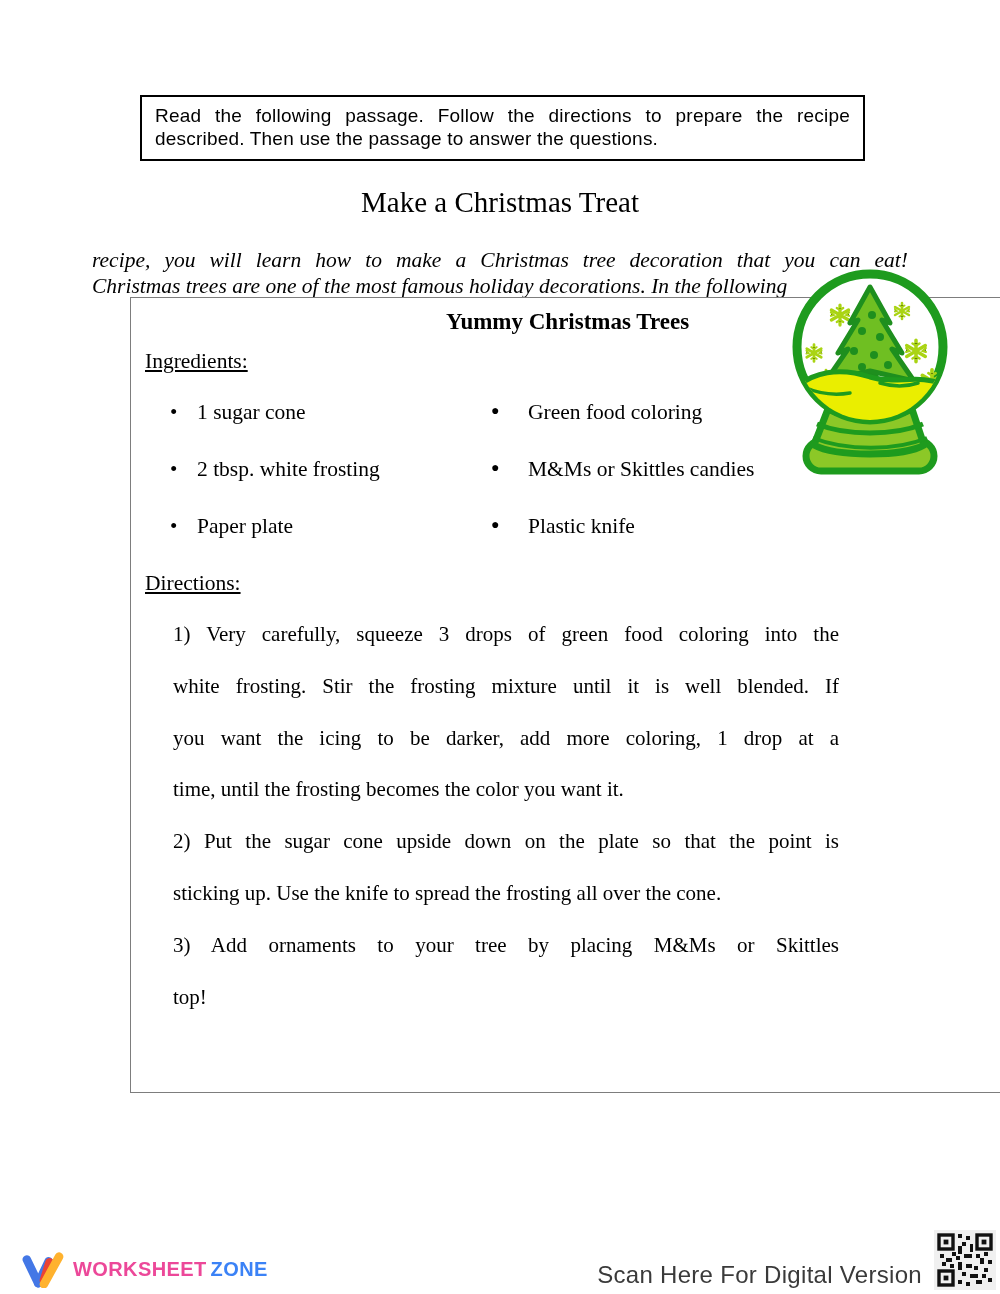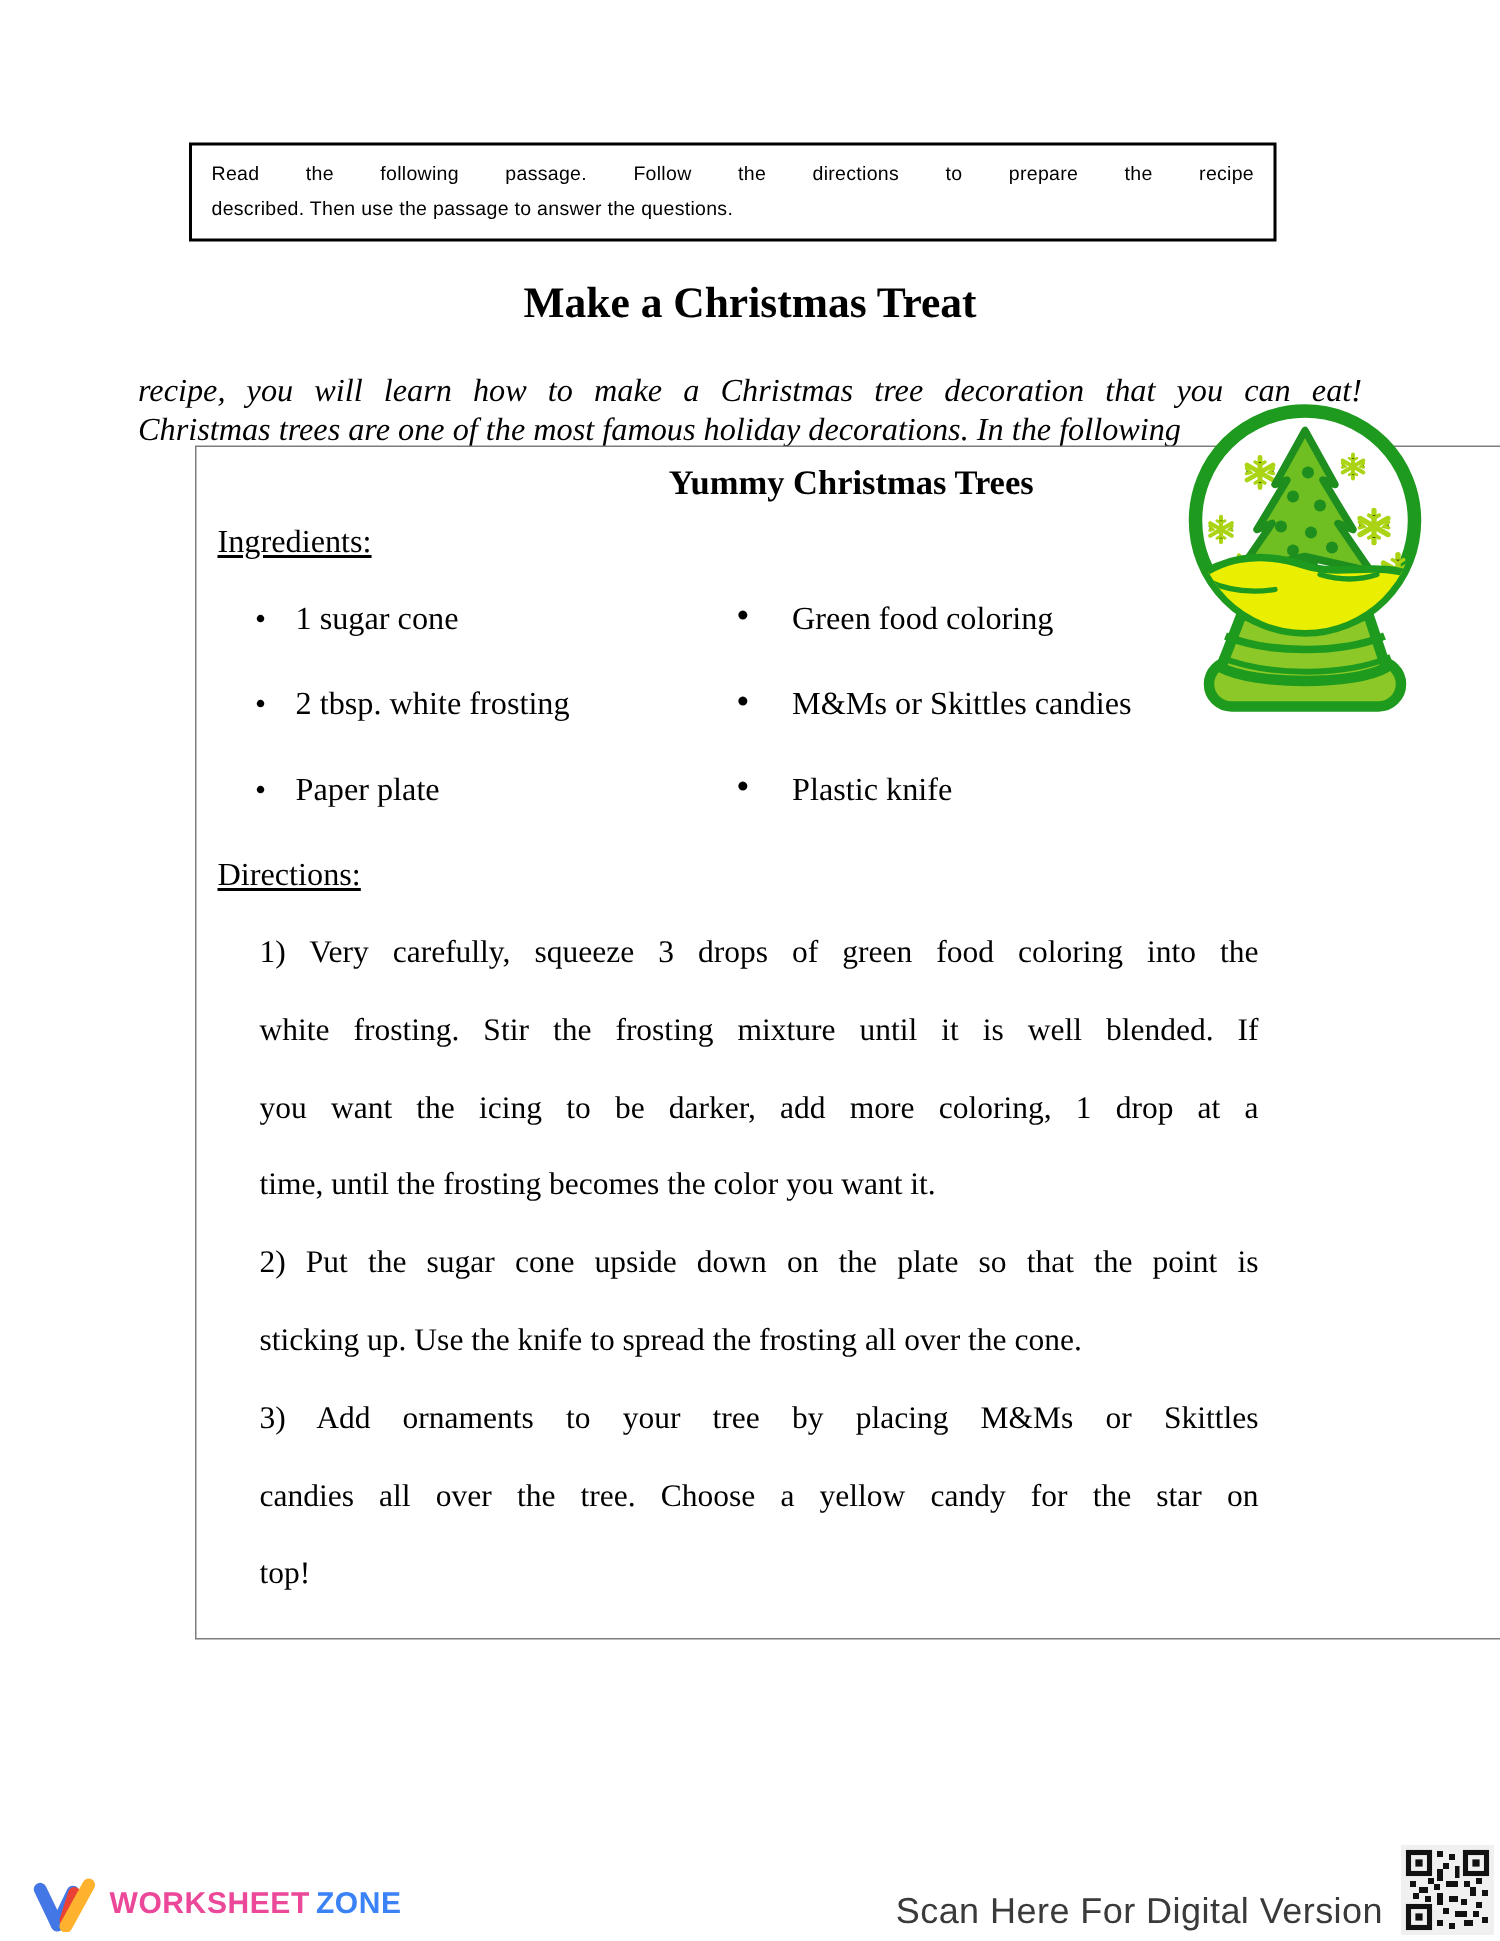--- a/index.html
+++ b/index.html
@@ -4,32 +4,32 @@
 <style>
   html,body{margin:0;padding:0;background:#ffffff;}
   .page{
     position:relative;width:1000px;height:1294px;margin:0 auto;
     background:#ffffff;overflow:hidden;color:#000;
     font-family:"Liberation Serif",serif;
   }
 
   
   .instruction-box{
-    position:absolute;left:126px;top:95px;width:695px;
+    position:absolute;left:140px;top:95px;width:695px;
     border:2px solid #000;padding:7px 13px 9px 13px;
     font-family:"Liberation Sans",sans-serif;
-    font-size:13px;line-height:23px;letter-spacing:0.2px;
+    font-size:19px;line-height:23px;letter-spacing:0.2px;
   }
   .just-lines > div{text-align:justify;text-align-last:justify;}
   .just-lines > div:last-child{text-align-last:left;}
 
   
   .doc-title{
     position:absolute;left:0;top:186px;width:1000px;text-align:center;
-    font-size:29px;font-weight:bold;
+    font-size:29px;font-weight:normal;
   }
   .intro{
     position:absolute;left:92px;top:219px;width:816px;
     font-style:italic;font-size:21.5px;line-height:25.5px;
     padding-top:29px; 
   }
 
   
   .recipe-box{
     position:absolute;left:130px;top:297px;width:875px;height:796px;
@@ -132,21 +132,20 @@
           <div>white frosting.  Stir the frosting mixture until it is well blended.  If</div>
           <div>you want the icing to be darker, add more coloring, 1 drop at a</div>
           <div>time, until the frosting becomes the color you want it.</div>
         </div>
       <div class="step">
           <div>2) Put the sugar cone upside down on the plate so that the point is</div>
           <div>sticking up.  Use the knife to spread the frosting all over the cone.</div>
         </div>
       <div class="step">
           <div>3) Add ornaments to your tree by placing M&amp;Ms or Skittles</div>
-          <div>candies all over the tree.  Choose a yellow candy for the star on</div>
           <div>top!</div>
         </div>
     </div>
   </div>
 
   <svg class="snowglobe" viewBox="0 0 174 216" width="174" height="216">
     <defs>
       <clipPath id="globeClip">
           <circle cx="86" cy="84" r="73"></circle>
         </clipPath>

